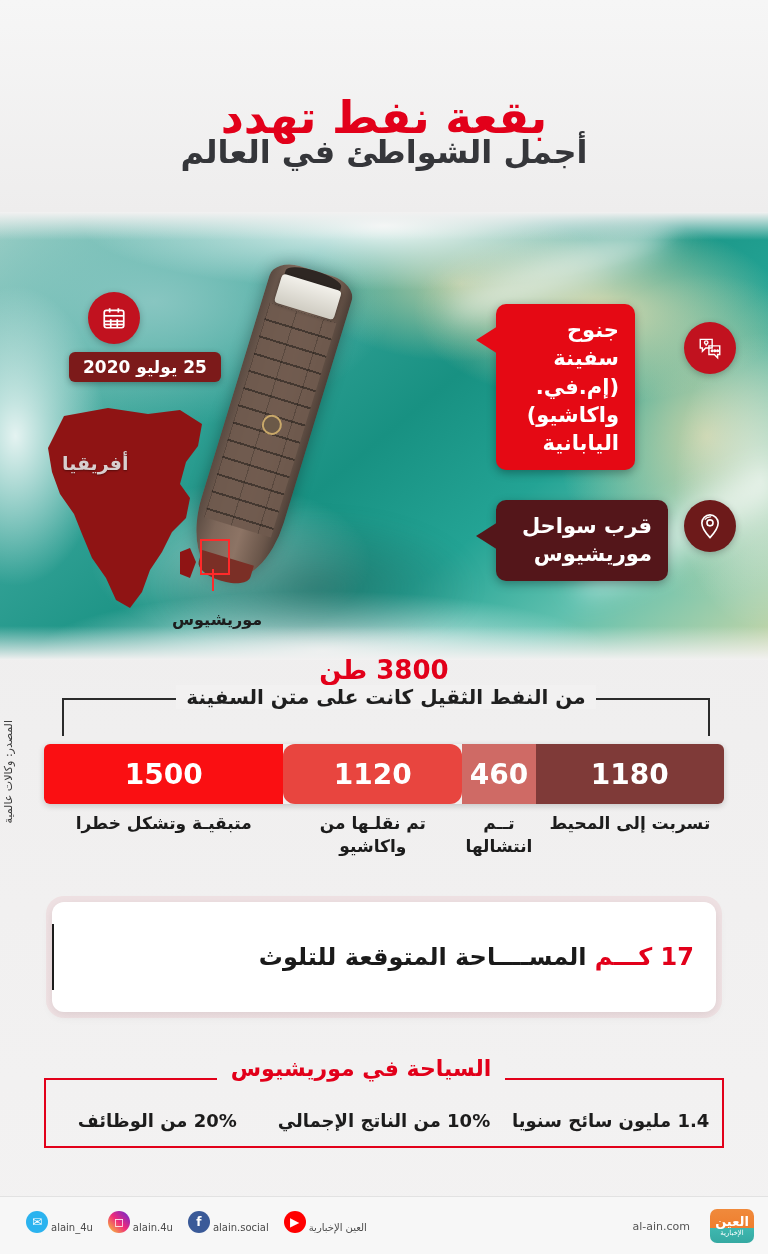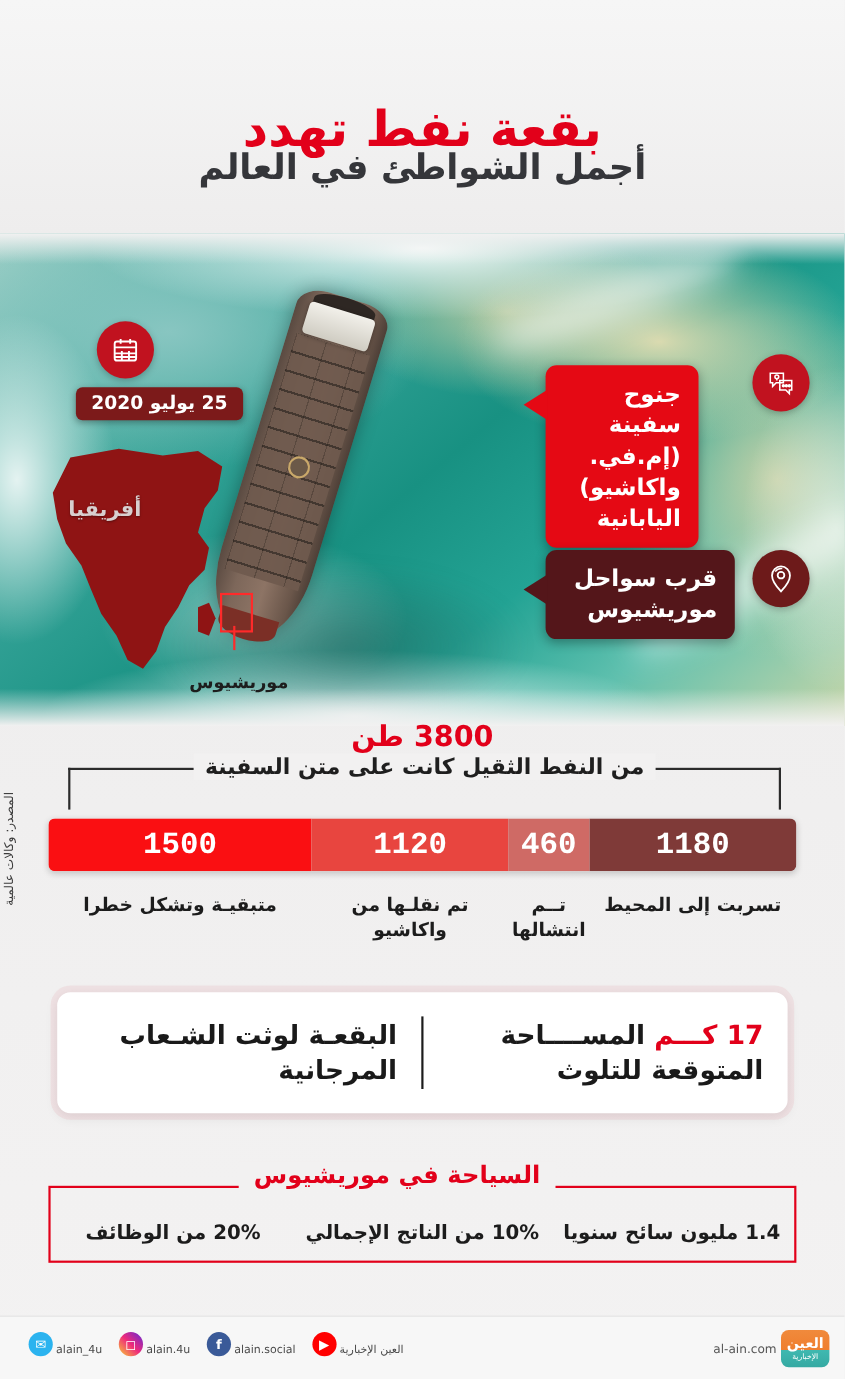--- a/index.html
+++ b/index.html
@@ -130,44 +130,43 @@
   
   .callout{
     position:absolute;border-radius:10px;color:#fff;direction:rtl;text-align:right;
     font-weight:bold;box-shadow:0 3px 10px rgba(0,0,0,.32);
   }
   .callout .txt{display:block;padding:12px 16px;line-height:1.35;}
   .callout:before{
     content:"";position:absolute;left:-20px;top:22px;
     border-top:14px solid transparent;border-bottom:14px solid transparent;
   }
-  .callout-a{left:496px;top:120px;width:139px;background:#e50914;font-size:21px;}
+  .callout-a{left:496px;top:92px;width:139px;background:#e50914;font-size:21px;}
   .callout-a:before{border-right:22px solid #e50914;}
   .callout-b{left:496px;top:288px;width:172px;background:#54161a;font-size:21px;}
   .callout-b:before{border-right:22px solid #54161a;}
 
   
   .tons-headline{
     position:absolute;top:655px;left:0;width:768px;text-align:center;
     color:#e2001a;font-size:26px;font-weight:bold;direction:rtl;
   }
   .bracket{
     position:absolute;left:62px;top:698px;width:648px;height:38px;
     border:2px solid #2b2b2b;border-bottom:none;box-sizing:border-box;
   }
   .bracket-label{
     position:absolute;left:0;top:-15px;width:644px;text-align:center;
     color:#1f1f1f;font-size:20px;font-weight:bold;direction:rtl;
   }
   .bracket-label span{background:#f2f1f1;padding:0 10px;}
   .bar{
-    position:absolute;left:44px;top:744px;width:680px;height:48px;
+    position:absolute;left:44px;top:744px;width:680px;height:60px;
     border-radius:6px;overflow:hidden;display:flex;direction:ltr;
     box-shadow:0 2px 6px rgba(0,0,0,.18);
-    font-family:Liberation Mono, monospace;
   }
   .seg{display:flex;align-items:center;justify-content:center;
     color:#fff;font-size:28px;font-weight:bold;}
   .bar-labels{position:absolute;left:44px;top:812px;width:680px;height:64px;
     display:flex;direction:ltr;}
   .bl{display:flex;flex-direction:column;align-items:center;justify-content:flex-start;
     color:#1c1c1c;font-size:17px;font-weight:bold;direction:rtl;text-align:center;
     line-height:1.35;}
 
   
@@ -215,21 +214,21 @@
   .s-item{display:flex;align-items:flex-end;gap:3px;margin-right:12px;}
   .s-ic{width:22px;height:22px;border-radius:50%;display:flex;
     align-items:center;justify-content:center;color:#fff;font-size:12px;font-weight:bold;}
   .s-tw{background:#2bb3ef;}
   .s-ig{background:linear-gradient(45deg,#f9ce34,#ee2a7b,#6228d7);}
   .s-fb{background:#3a5a98;}
   .s-yt{background:#ff0000;}
   .s-lb{font-size:10px;color:#4a4a4a;}
   .s-lb-ar{font-size:10px;color:#4a4a4a;direction:rtl;}
   .brand{position:absolute;right:14px;top:12px;display:flex;direction:ltr;
-    align-items:center;gap:4px;}
+    align-items:center;gap:20px;}
   .brand-url{font-size:11px;color:#555;}
   .brand-logo{width:44px;height:34px;border-radius:7px;
     background:linear-gradient(180deg,#f08a3c 0%,#ef7e2e 55%,#3fb8b0 55%,#35a9a2 100%);
     display:flex;flex-direction:column;align-items:center;justify-content:center;
     color:#fff;line-height:1;}
   .brand-logo .l1{font-size:13px;font-weight:bold;direction:rtl;margin-bottom:2px;}
   .brand-logo .l2{font-size:7px;direction:rtl;}
 </style>
 </head>
 <body>
@@ -317,42 +316,39 @@
   <div class="tons-headline">3800 طن</div>
 
   <div class="bracket">
     <div class="bracket-label">
       <span>من النفط الثقيل كانت على متن السفينة</span>
     </div>
   </div>
 
   <div class="bar" id="stacked-bar">
       <div class="seg" style="flex: 0.352113 0 0px; background: rgb(250, 15, 18);">1500</div>
-      <div class="seg" style="flex: 0.262911 0 0px; background: rgb(232, 69, 63);">1120</div>
+      <div class="seg" style="flex: 0.262911 0 0px; background: rgb(232, 69, 63); border-radius: 12px;">1120</div>
       <div class="seg" style="flex: 0.107981 0 0px; background: rgb(207, 106, 101);">460</div>
       <div class="seg" style="flex: 0.276995 0 0px; background: rgb(127, 58, 56);">1180</div>
     </div>
   <div class="bar-labels" id="bar-labels">
       <div class="bl" style="flex: 0.352113 0 0px;">متبقيـة وتشكل خطرا</div>
       <div class="bl" style="flex: 0.262911 0 0px;">تم نقلـها من واكاشيو</div>
       <div class="bl" style="flex: 0.107981 0 0px;">تــم انتشالها</div>
       <div class="bl" style="flex: 0.276995 0 0px;">تسربت إلى المحيط</div>
     </div>
 
   <div class="card">
     <div class="card-half">
       <div class="card-t1">
         <b>17 كـــم</b>
         <span>المســــاحة المتوقعة للتلوث</span>
       </div>
     </div>
     <div class="card-div"></div>
-    <div class="card-half">
-      <div class="card-t2">البقعـة لوثت الشـعاب المرجانية</div>
-    </div>
   </div>
 
   <div class="source">المصدر: وكالات عالمية</div>
 
   <div class="tour-box"></div>
   <div class="tour-title">
     <span>السياحة في موريشيوس</span>
   </div>
   <div class="tour-row" id="tour-row">
       <div class="tour-item">1.4 مليون سائح سنويا</div>

